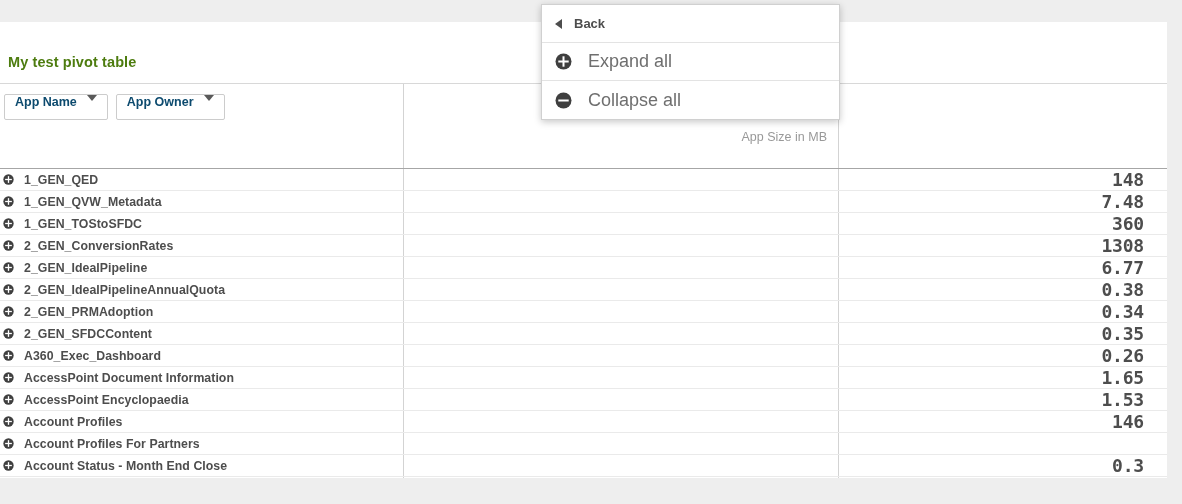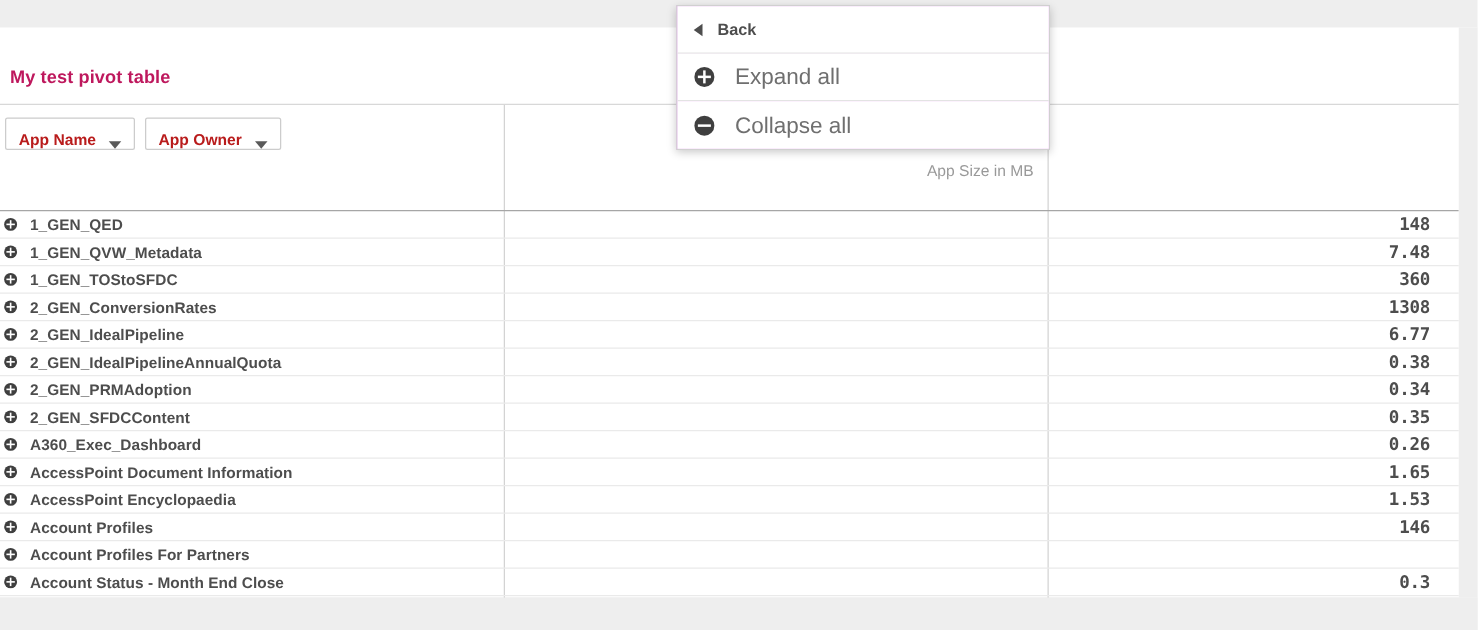--- a/index.html
+++ b/index.html
@@ -32,21 +32,21 @@
     box-sizing: border-box;
   }
 
   
   .obj-title {
     position: absolute;
     left: 8px;
     top: 32px;
     font-size: 14.5px;
     font-weight: bold;
-    color: #be185d;
+    color: #4d7c0f;
     letter-spacing: 0.1px;
     white-space: nowrap;
   }
   .title-rule {
     position: absolute;
     left: 0;
     top: 61px;
     width: 1167px;
     height: 1px;
     background: #d8d8d8;
@@ -62,30 +62,30 @@
   }
   .dim-buttons {
     position: absolute;
     left: 4px;
     top: 10px;
     display: flex;
     gap: 8px;
   }
   .dim-btn {
     display: inline-flex;
-    align-items: flex-end;
+    align-items: flex-start;
     gap: 10px;
     height: 26px;
     padding: 0 10px;
     border: 1px solid #cccccc;
     border-radius: 2px;
     background: #ffffff;
     font-size: 12.5px;
     font-weight: bold;
-    color: #b91c1c;
+    color: #0c4a6e;
     box-sizing: border-box;
     cursor: pointer;
     white-space: nowrap;
   }
   .caret-down {
     width: 0; height: 0;
     border-left: 5px solid transparent;
     border-right: 5px solid transparent;
     border-top: 6px solid #595959;
     display: inline-block;
@@ -169,35 +169,35 @@
 
   .cell-mid {
     flex: 0 0 435px;
     width: 435px;
   }
 
   .cell-val {
     flex: 1 1 auto;
     text-align: right;
     padding-right: 23px;
-    font-size: 14px;
+    font-size: 18px;
     font-weight: bold;
     color: #4d4d4d;
     font-family: "DejaVu Sans Mono", monospace;
     letter-spacing: -0.2px;
     white-space: nowrap;
   }
 
   
   .ctx-menu {
     position: absolute;
     left: 541px;
     top: 4px;
     width: 299px;
-    background: #f0abfc;
+    background: #a16207;
     border: 1px solid #d0d0d0;
     box-shadow: 0 2px 7px rgba(0,0,0,0.22);
     z-index: 50;
     box-sizing: border-box;
   }
   .ctx-item {
     height: 38px;
     display: flex;
     align-items: center;
     padding-left: 13px;

